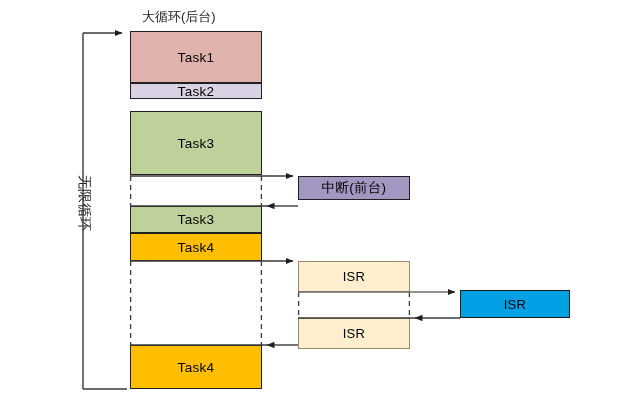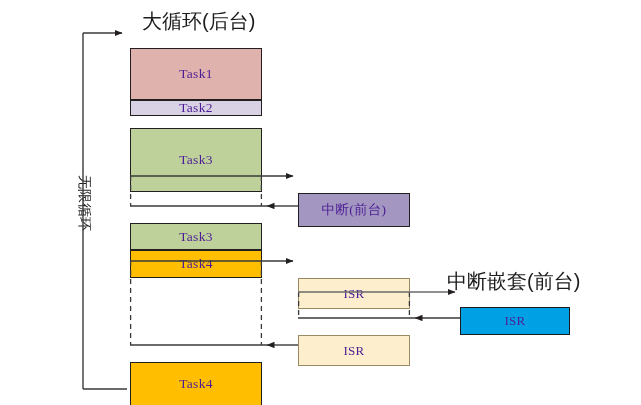--- a/index.html
+++ b/index.html
@@ -21,36 +21,35 @@
     height: 405px;
   }
   .blk {
     position: absolute;
     box-sizing: border-box;
     border: 1.2px solid #231f20;
     display: flex;
     align-items: center;
     justify-content: center;
     font-size: 13.5px;
-    color: #4c1d95;
+    color: #000000;
     letter-spacing: .3px;
-    font-family: Liberation Serif, serif;
-    margin-top: 17px;
+    font-family: Liberation Sans, sans-serif;
   }
   .blk.isr {
     border: 1.2px solid #9a8a63;
     font-size: 13px;
   }
   .blk.blue {
     border: 1.2px solid #1a1a1a;
     font-size: 13px;
   }
   .lbl {
     position: absolute;
-    font-size: 20px;
+    font-size: 13px;
     color: #1c1c1c;
     white-space: nowrap;
     font-family: "Liberation Sans", "DejaVu Sans", sans-serif;
   }
   .vlbl {
     position: absolute;
     font-size: 14px;
     color: #1c1c1c;
     white-space: nowrap;
     transform-origin: 0 0;
@@ -74,32 +73,31 @@
     font-family: "Liberation Sans", "DejaVu Sans", sans-serif;
   }
 </style>
 </head>
 <body>
 
 <div id="canvas">
 
   <div class="lbl" style="left:142px; top:8px;">大循环(后台)</div>
 
-  <div class="lbl" style="left:447px; top:268px;">中断嵌套(前台)</div>
 
   <div class="vlbl" style="left:93px; top:175px;">无限循环</div>
 
   <div id="blocks">
       <div class="blk" style="left: 130px; top: 31px; width: 132px; height: 52px; background: rgb(224, 178, 174);">Task1</div>
       <div class="blk" style="left: 130px; top: 83px; width: 132px; height: 16px; background: rgb(217, 210, 228);">Task2</div>
       <div class="blk" style="left: 130px; top: 111px; width: 132px; height: 64px; background: rgb(190, 209, 154);">Task3</div>
       <div class="blk" style="left: 130px; top: 206px; width: 132px; height: 27px; background: rgb(190, 209, 154);">Task3</div>
       <div class="blk" style="left: 130px; top: 233px; width: 132px; height: 28px; background: rgb(255, 191, 0);">Task4</div>
       <div class="blk" style="left: 130px; top: 345px; width: 132px; height: 44px; background: rgb(255, 191, 0);">Task4</div>
-      <div class="blk" style="left: 298px; top: 176px; width: 112px; height: 34px; background: rgb(163, 150, 192);">中断(前台)</div>
+      <div class="blk" style="left: 298px; top: 176px; width: 112px; height: 24px; background: rgb(163, 150, 192);">中断(前台)</div>
       <div class="blk isr" style="left: 298px; top: 261px; width: 112px; height: 31px; background: rgb(253, 238, 205);">ISR</div>
       <div class="blk isr" style="left: 298px; top: 318px; width: 112px; height: 31px; background: rgb(253, 238, 205);">ISR</div>
       <div class="blk blue" style="left: 460px; top: 290px; width: 110px; height: 28px; background: rgb(0, 160, 228);">ISR</div>
     </div>
 
   <svg class="overlay" viewBox="0 0 641 405">
     <defs>
       <marker id="ah" markerWidth="9" markerHeight="9" refX="7.5" refY="3.2" orient="auto" markerUnits="userSpaceOnUse">
         <path d="M0,0 L8,3.2 L0,6.4 z" fill="#231f20"></path>
       </marker>

